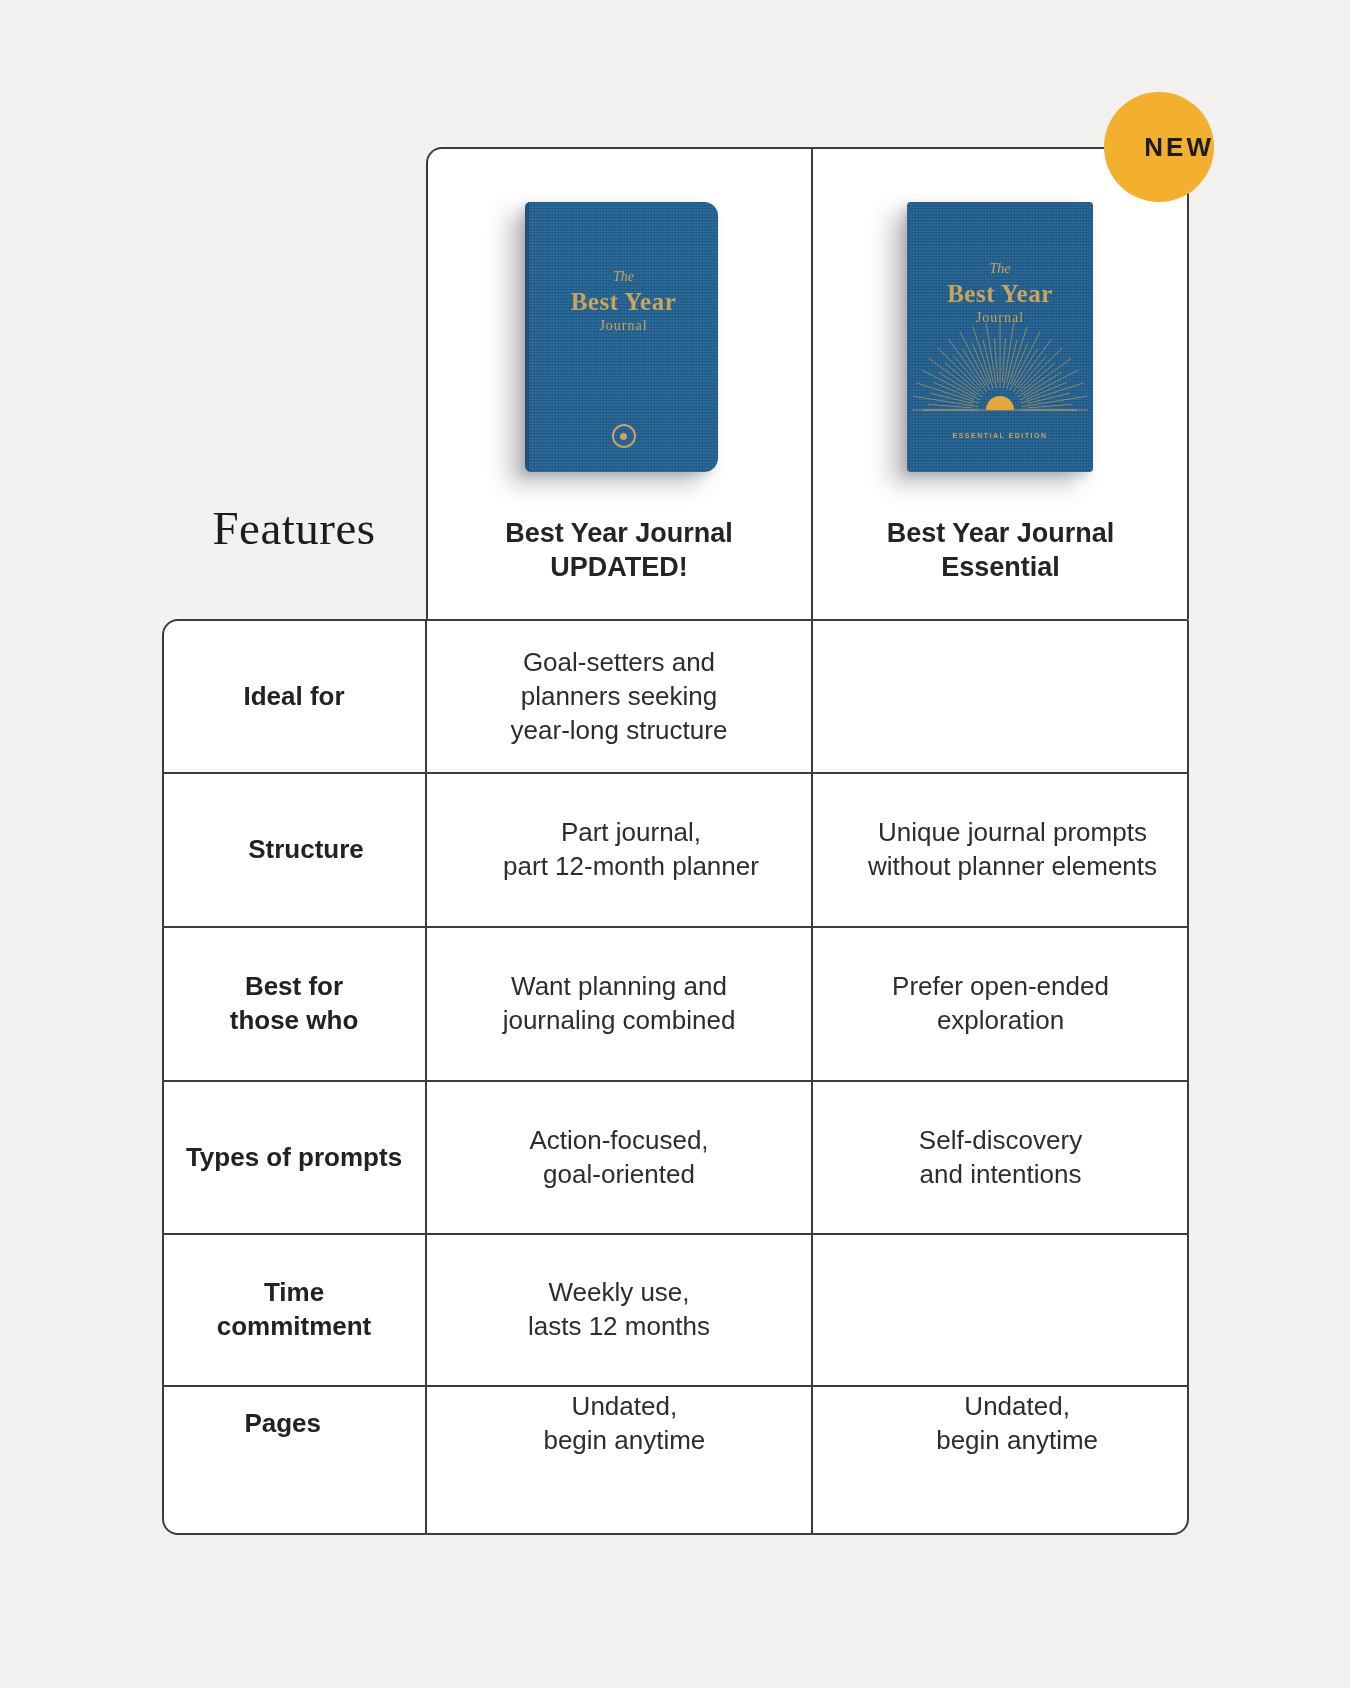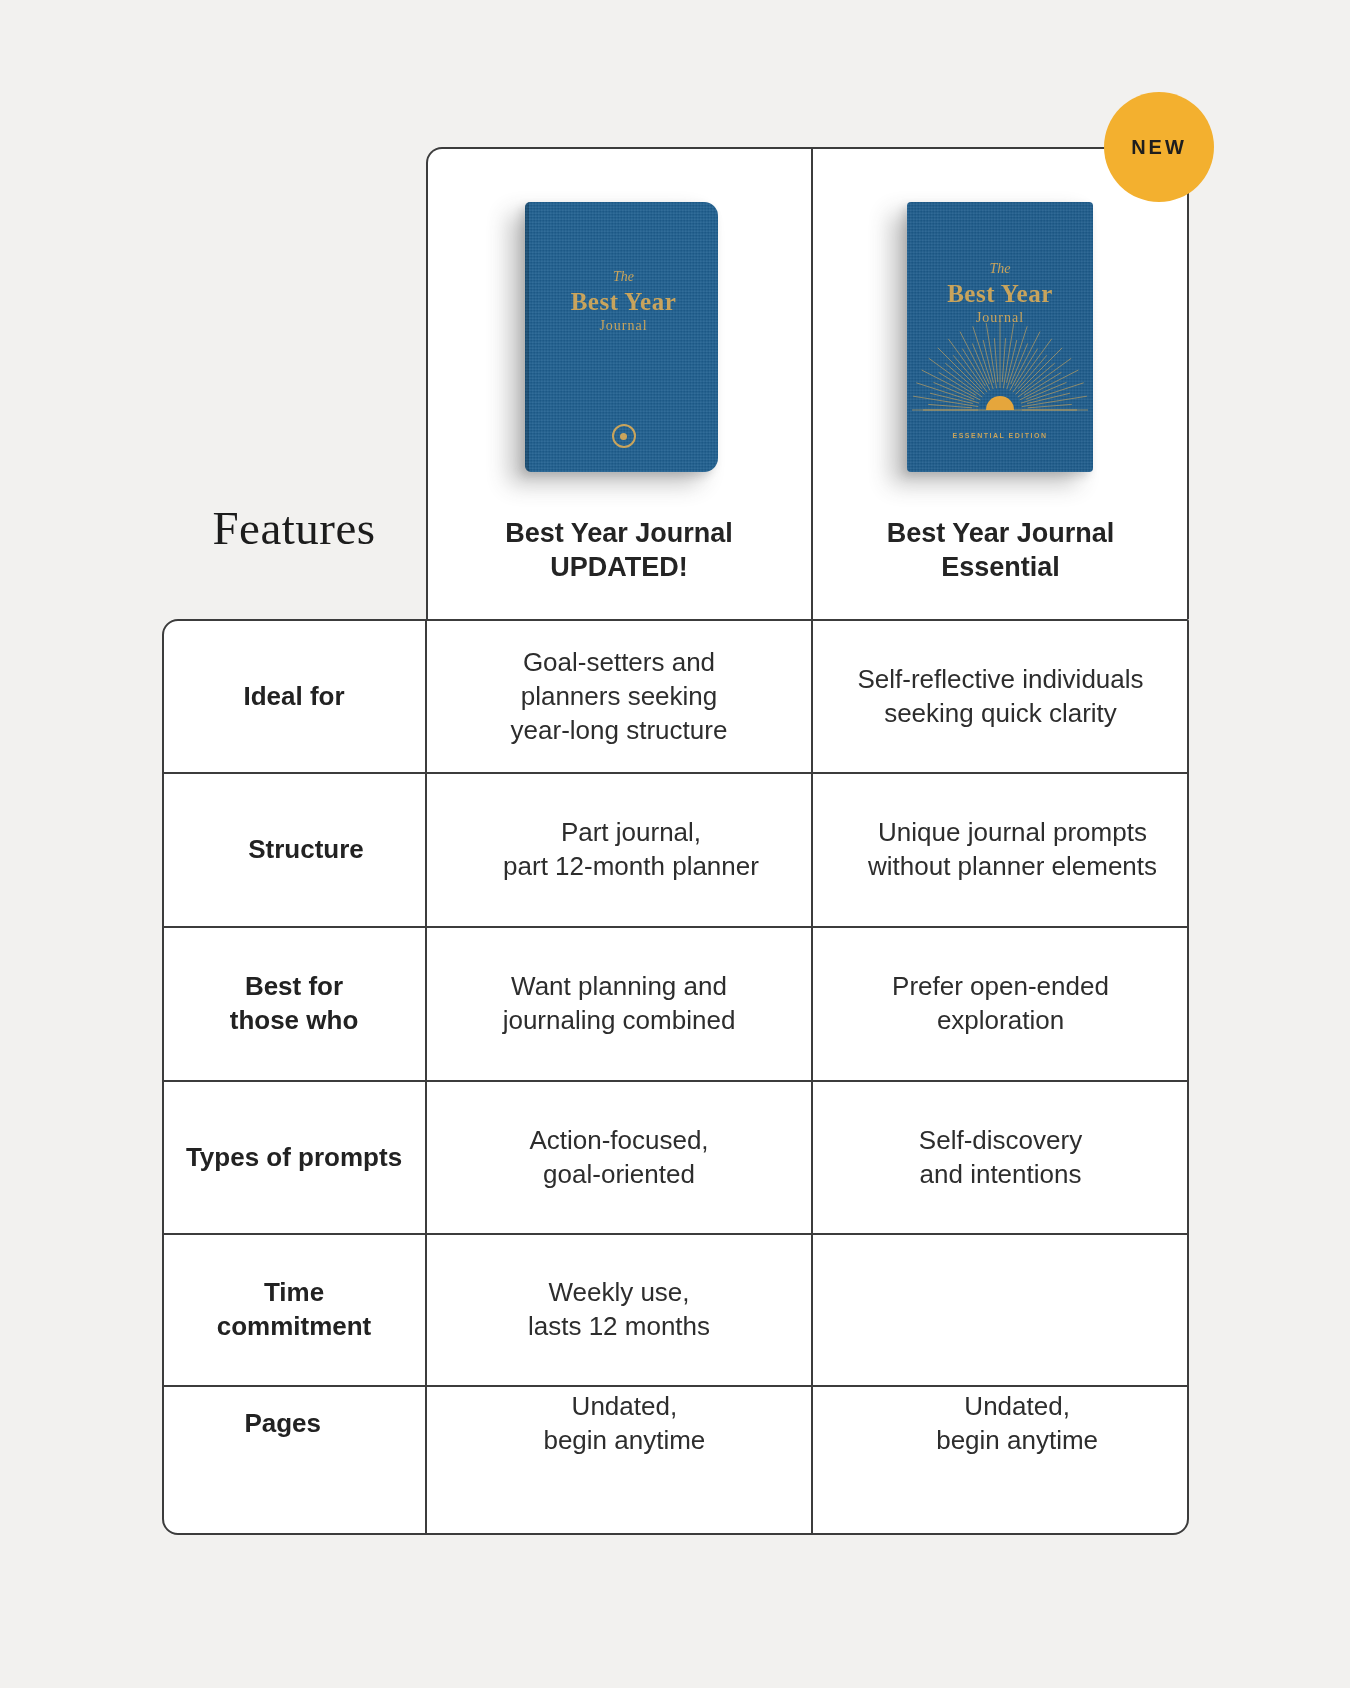--- a/index.html
+++ b/index.html
@@ -56,22 +56,22 @@
     font-size:26px;line-height:34px;color:#2D2D2D;
     box-sizing:border-box;padding:0 14px;
   }
   .cell.label{width:264px;font-weight:700;color:#222;}
   .cell.updated{width:386px;}
   .cell.essential{width:377px;}
 
   
   .new-badge{
     left:1104px;top:92px;width:110px;height:110px;border-radius:50%;
-    display:flex;align-items:center;justify-content:center;
-    font-size:20px;font-weight:800;letter-spacing:3px;color:#1E1E1E;
+    display:flex;align-items:center;justify-content:flex-end;
+    font-size:26px;font-weight:800;letter-spacing:3px;color:#1E1E1E;
   }
 
   
   .journal{
     top:202px;height:270px;
     box-shadow:-16px 12px 22px rgba(60,60,60,0.30), -4px 4px 8px rgba(60,60,60,0.18);
     background-image:
       repeating-linear-gradient(0deg, rgba(255,255,255,0.05) 0px, rgba(255,255,255,0.05) 1px, rgba(0,0,0,0.04) 2px, rgba(0,0,0,0.04) 3px),
       repeating-linear-gradient(90deg, rgba(255,255,255,0.04) 0px, rgba(255,255,255,0.04) 1px, rgba(0,0,0,0.03) 2px, rgba(0,0,0,0.03) 3px);
   }
@@ -187,22 +187,20 @@
 
 <div class="abs new-badge" style="background:#F3B02F;">
   <span>NEW</span>
 </div>
 
 <div class="abs row" style="top:619px;height:153px;">
   <div class="cell label">Ideal for</div>
   <div class="cell updated">Goal-setters and
 planners seeking
 year-long structure</div>
-  <div class="cell essential">Self-reflective individuals
-seeking quick clarity</div>
 </div>
 <div class="abs row" style="top:772px;height:154px;margin-left:12px;">
   <div class="cell label">Structure</div>
   <div class="cell updated">Part journal,
 part 12-month planner</div>
   <div class="cell essential">Unique journal prompts
 without planner elements</div>
 </div>
 <div class="abs row" style="top:926px;height:154px;">
   <div class="cell label">Best for

